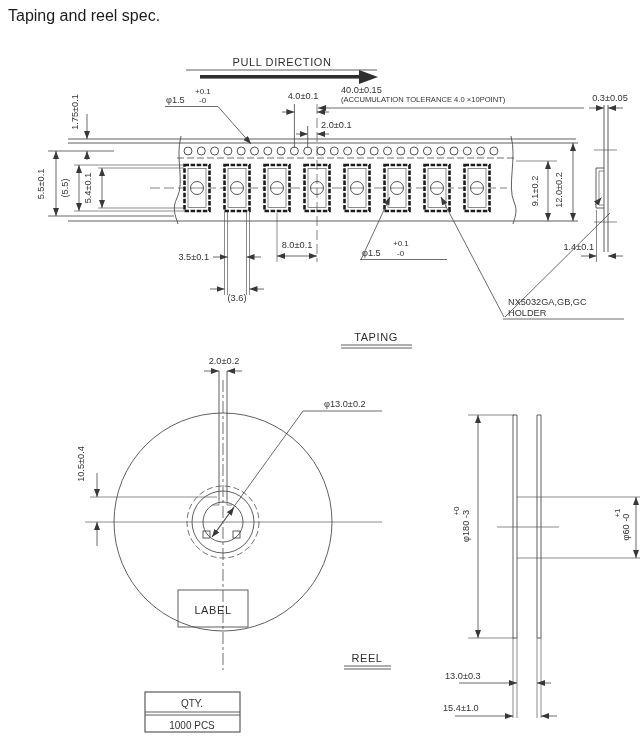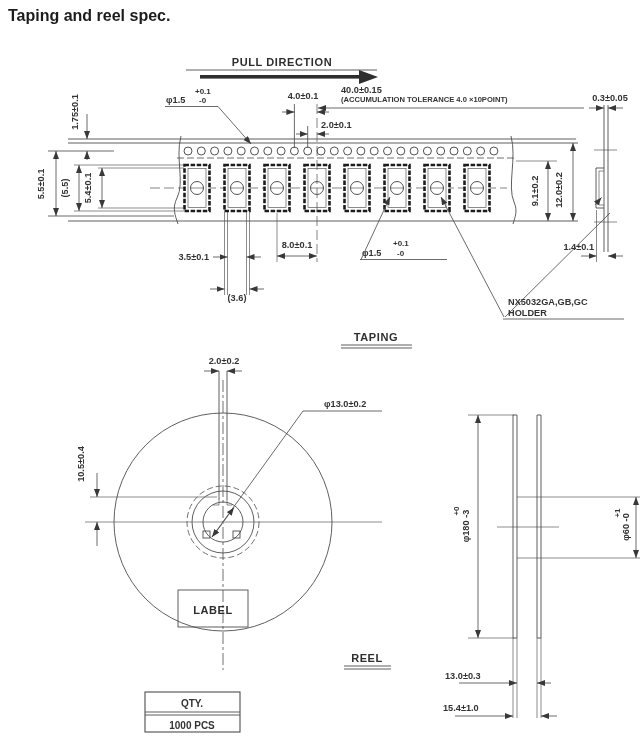--- a/index.html
+++ b/index.html
@@ -1,16 +1,16 @@
 <!DOCTYPE html>
 <html><head>
 <meta charset="utf-8">
 <style>
   html,body{margin:0;padding:0;background:#fff;}
-  #stage{position:relative;width:642px;height:740px;background:#fff;overflow:hidden;font-weight:bold;}
+  #stage{position:relative;width:642px;height:740px;background:#fff;overflow:hidden;}
   svg{display:block;}
   
   .ln{stroke:#4d4d4d;stroke-width:0.9;fill:none;}
   .thin{stroke:#4d4d4d;stroke-width:0.65;fill:none;}
   .dim{stroke:#454545;stroke-width:0.8;fill:none;}
   .dash{stroke:#4d4d4d;stroke-width:0.8;fill:none;stroke-dasharray:7 3;}
   .chain{stroke:#4d4d4d;stroke-width:0.7;fill:none;stroke-dasharray:10 4;}
   .cdash{stroke:#4d4d4d;stroke-width:0.8;fill:none;stroke-dasharray:12 3 3 3;}
   .hubdash{stroke:#4d4d4d;stroke-width:0.8;fill:none;stroke-dasharray:6 3;}
   .pocket-outer{fill:#fff;stroke:#1c1c1c;stroke-width:2.6;stroke-dasharray:4.5 1.6;}

